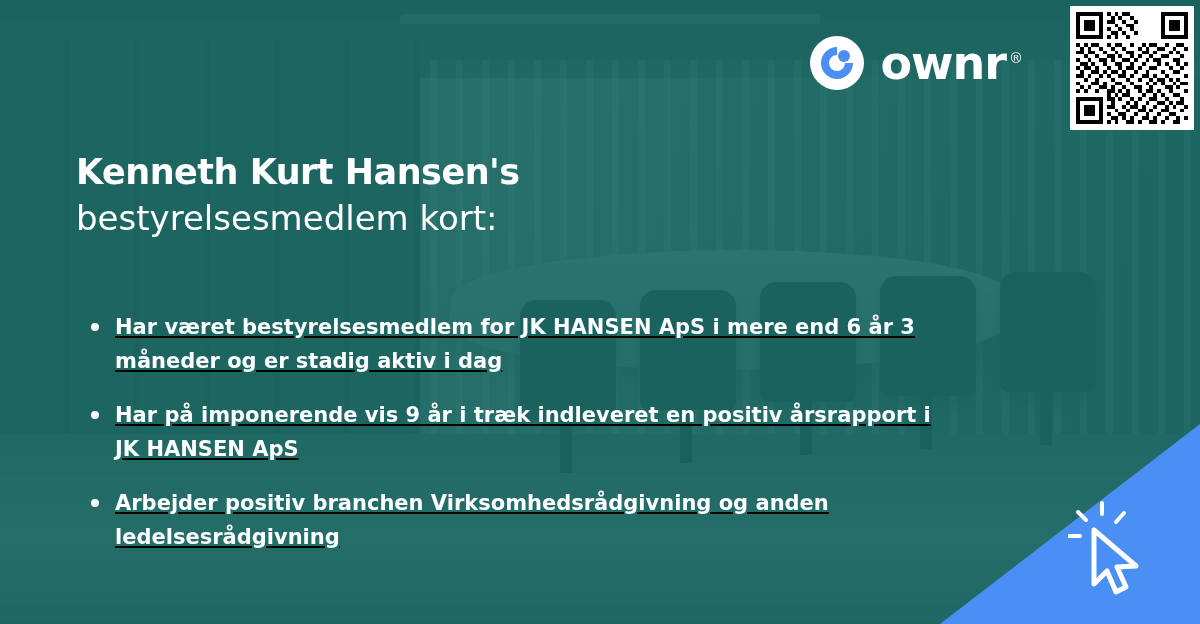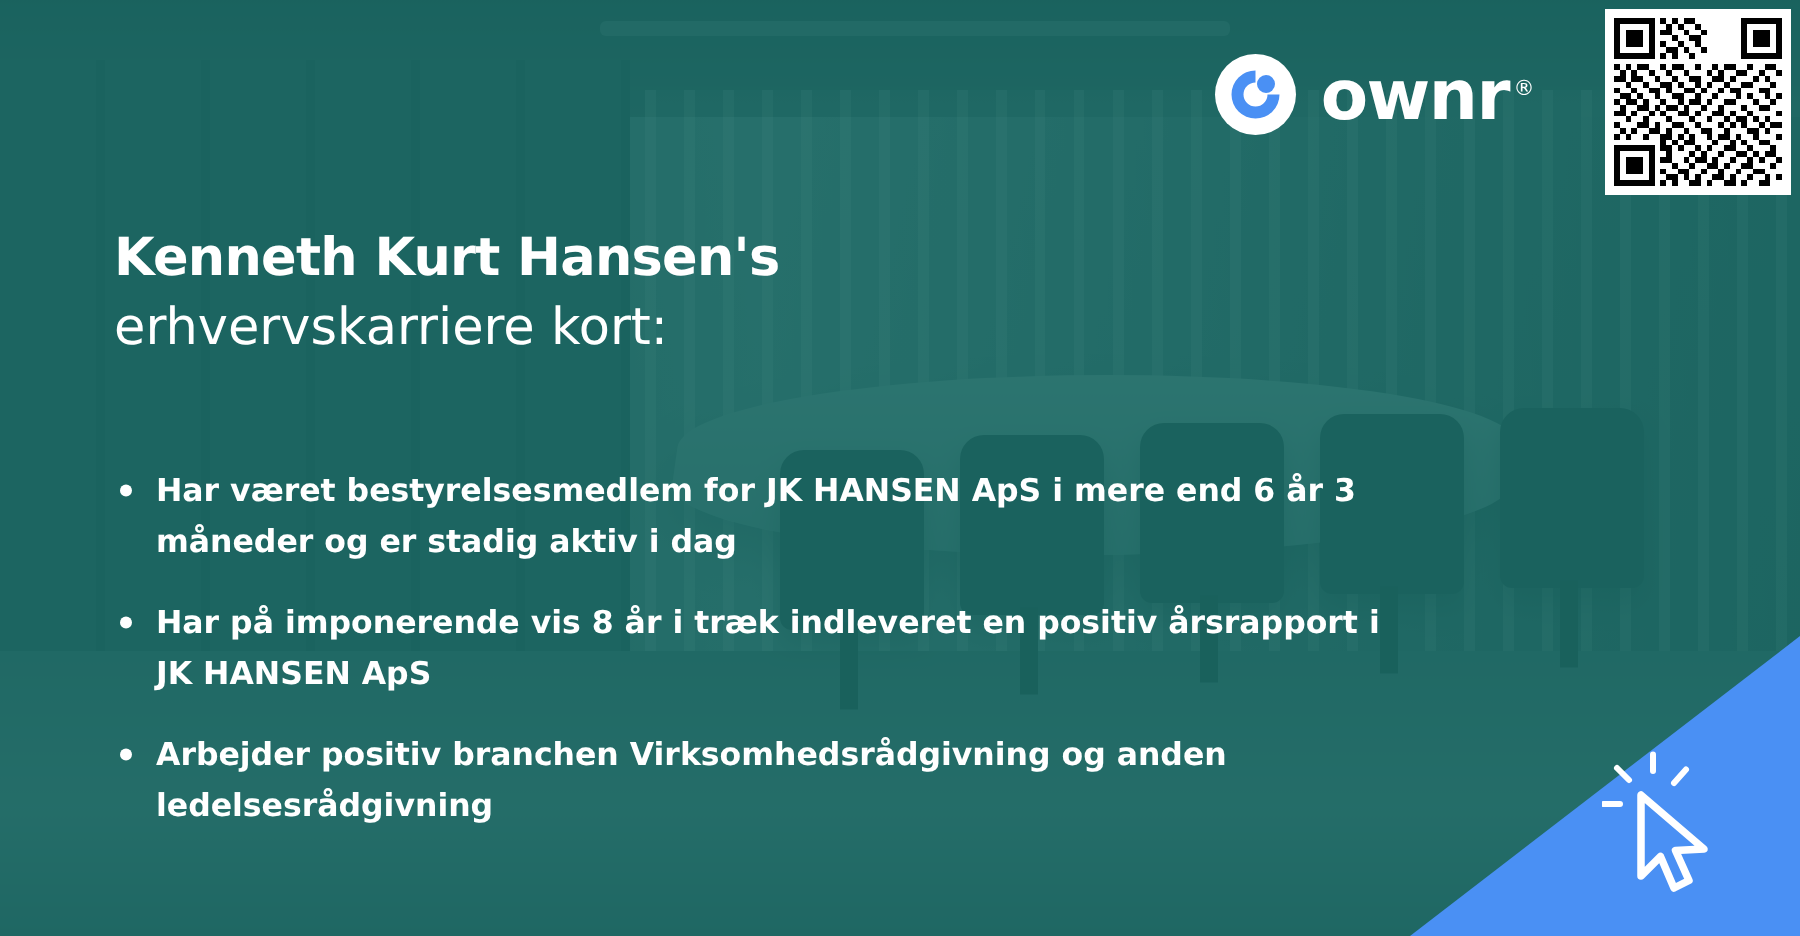--- a/index.html
+++ b/index.html
@@ -132,24 +132,25 @@
   }
   .headline .line2 {
     font-size: 34px;
     font-weight: normal;
     line-height: 1.25;
     margin-top: 4px;
   }
 
   .bullets {
     position: absolute;
-    left: 78px;
+    left: 89px;
     top: 310px;
     width: 860px;
     list-style: none;
+    text-decoration: underline;
   }
   .bullets li {
     position: relative;
     color: #ffffff;
     font-size: 21px;
     font-weight: bold;
     line-height: 1.62;
     padding-left: 26px;
     margin-bottom: 20px;
   }
@@ -430,26 +431,26 @@
           <rect x="16" y="28" width="1" height="1"></rect>
             <rect x="19" y="28" width="2" height="1"></rect>
             <rect x="22" y="28" width="1" height="1"></rect>
             <rect x="25" y="28" width="2" height="1"></rect>
         </g>
       </svg>
     </div>
 
     <div class="headline">
       <div class="line1">Kenneth Kurt Hansen's</div>
-      <div class="line2">erhvervskarriere kort:</div>
+      <div class="line2">bestyrelsesmedlem kort:</div>
     </div>
 
     <ul class="bullets">
       <li>Har været bestyrelsesmedlem for JK HANSEN ApS i mere end 6 år 3 måneder og er stadig aktiv i dag</li>
-      <li>Har på imponerende vis 8 år i træk indleveret en positiv årsrapport i JK HANSEN ApS</li>
+      <li>Har på imponerende vis 9 år i træk indleveret en positiv årsrapport i JK HANSEN ApS</li>
       <li>Arbejder positiv branchen Virksomhedsrådgivning og anden ledelsesrådgivning</li>
     </ul>
 
     <div class="corner"></div>
     <div class="cursor">
       <svg width="96" height="96" viewBox="0 0 96 96" aria-hidden="true">
         <g stroke="#ffffff" stroke-width="4" stroke-linecap="round">
           <line x1="18" y1="20" x2="10" y2="12"></line>
           <line x1="34" y1="14" x2="34" y2="3"></line>
           <line x1="48" y1="22" x2="56" y2="13"></line>

